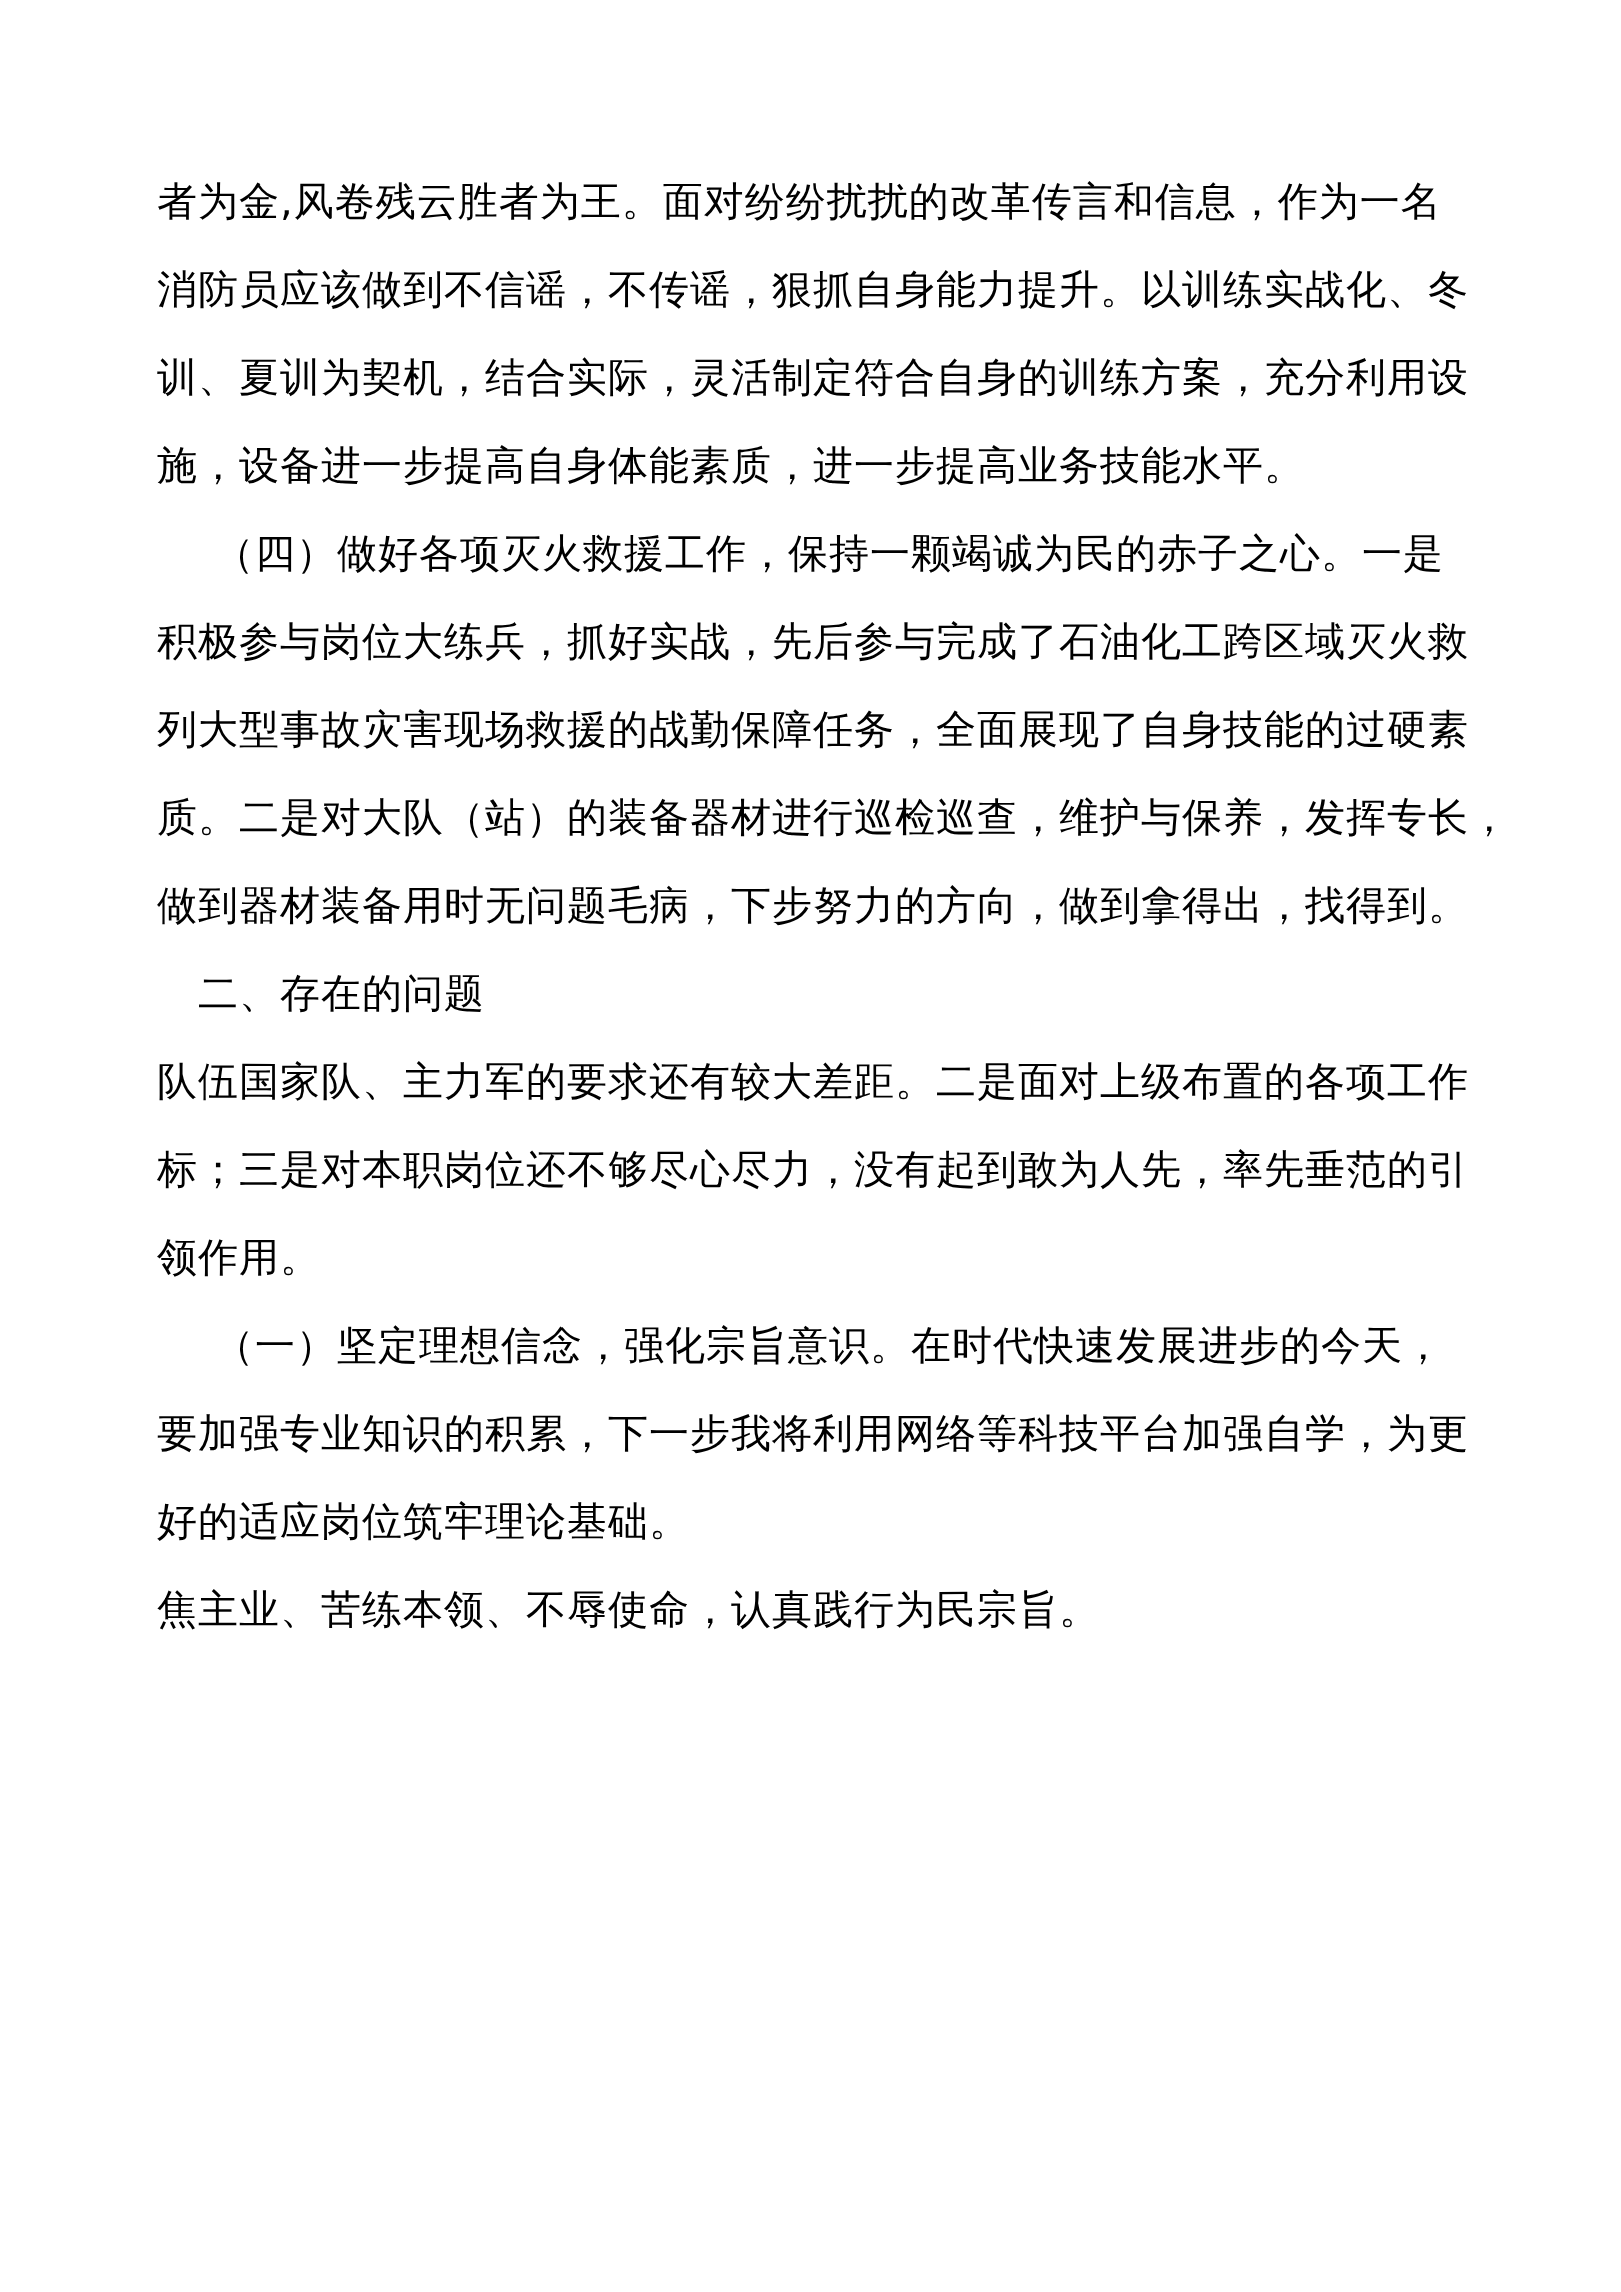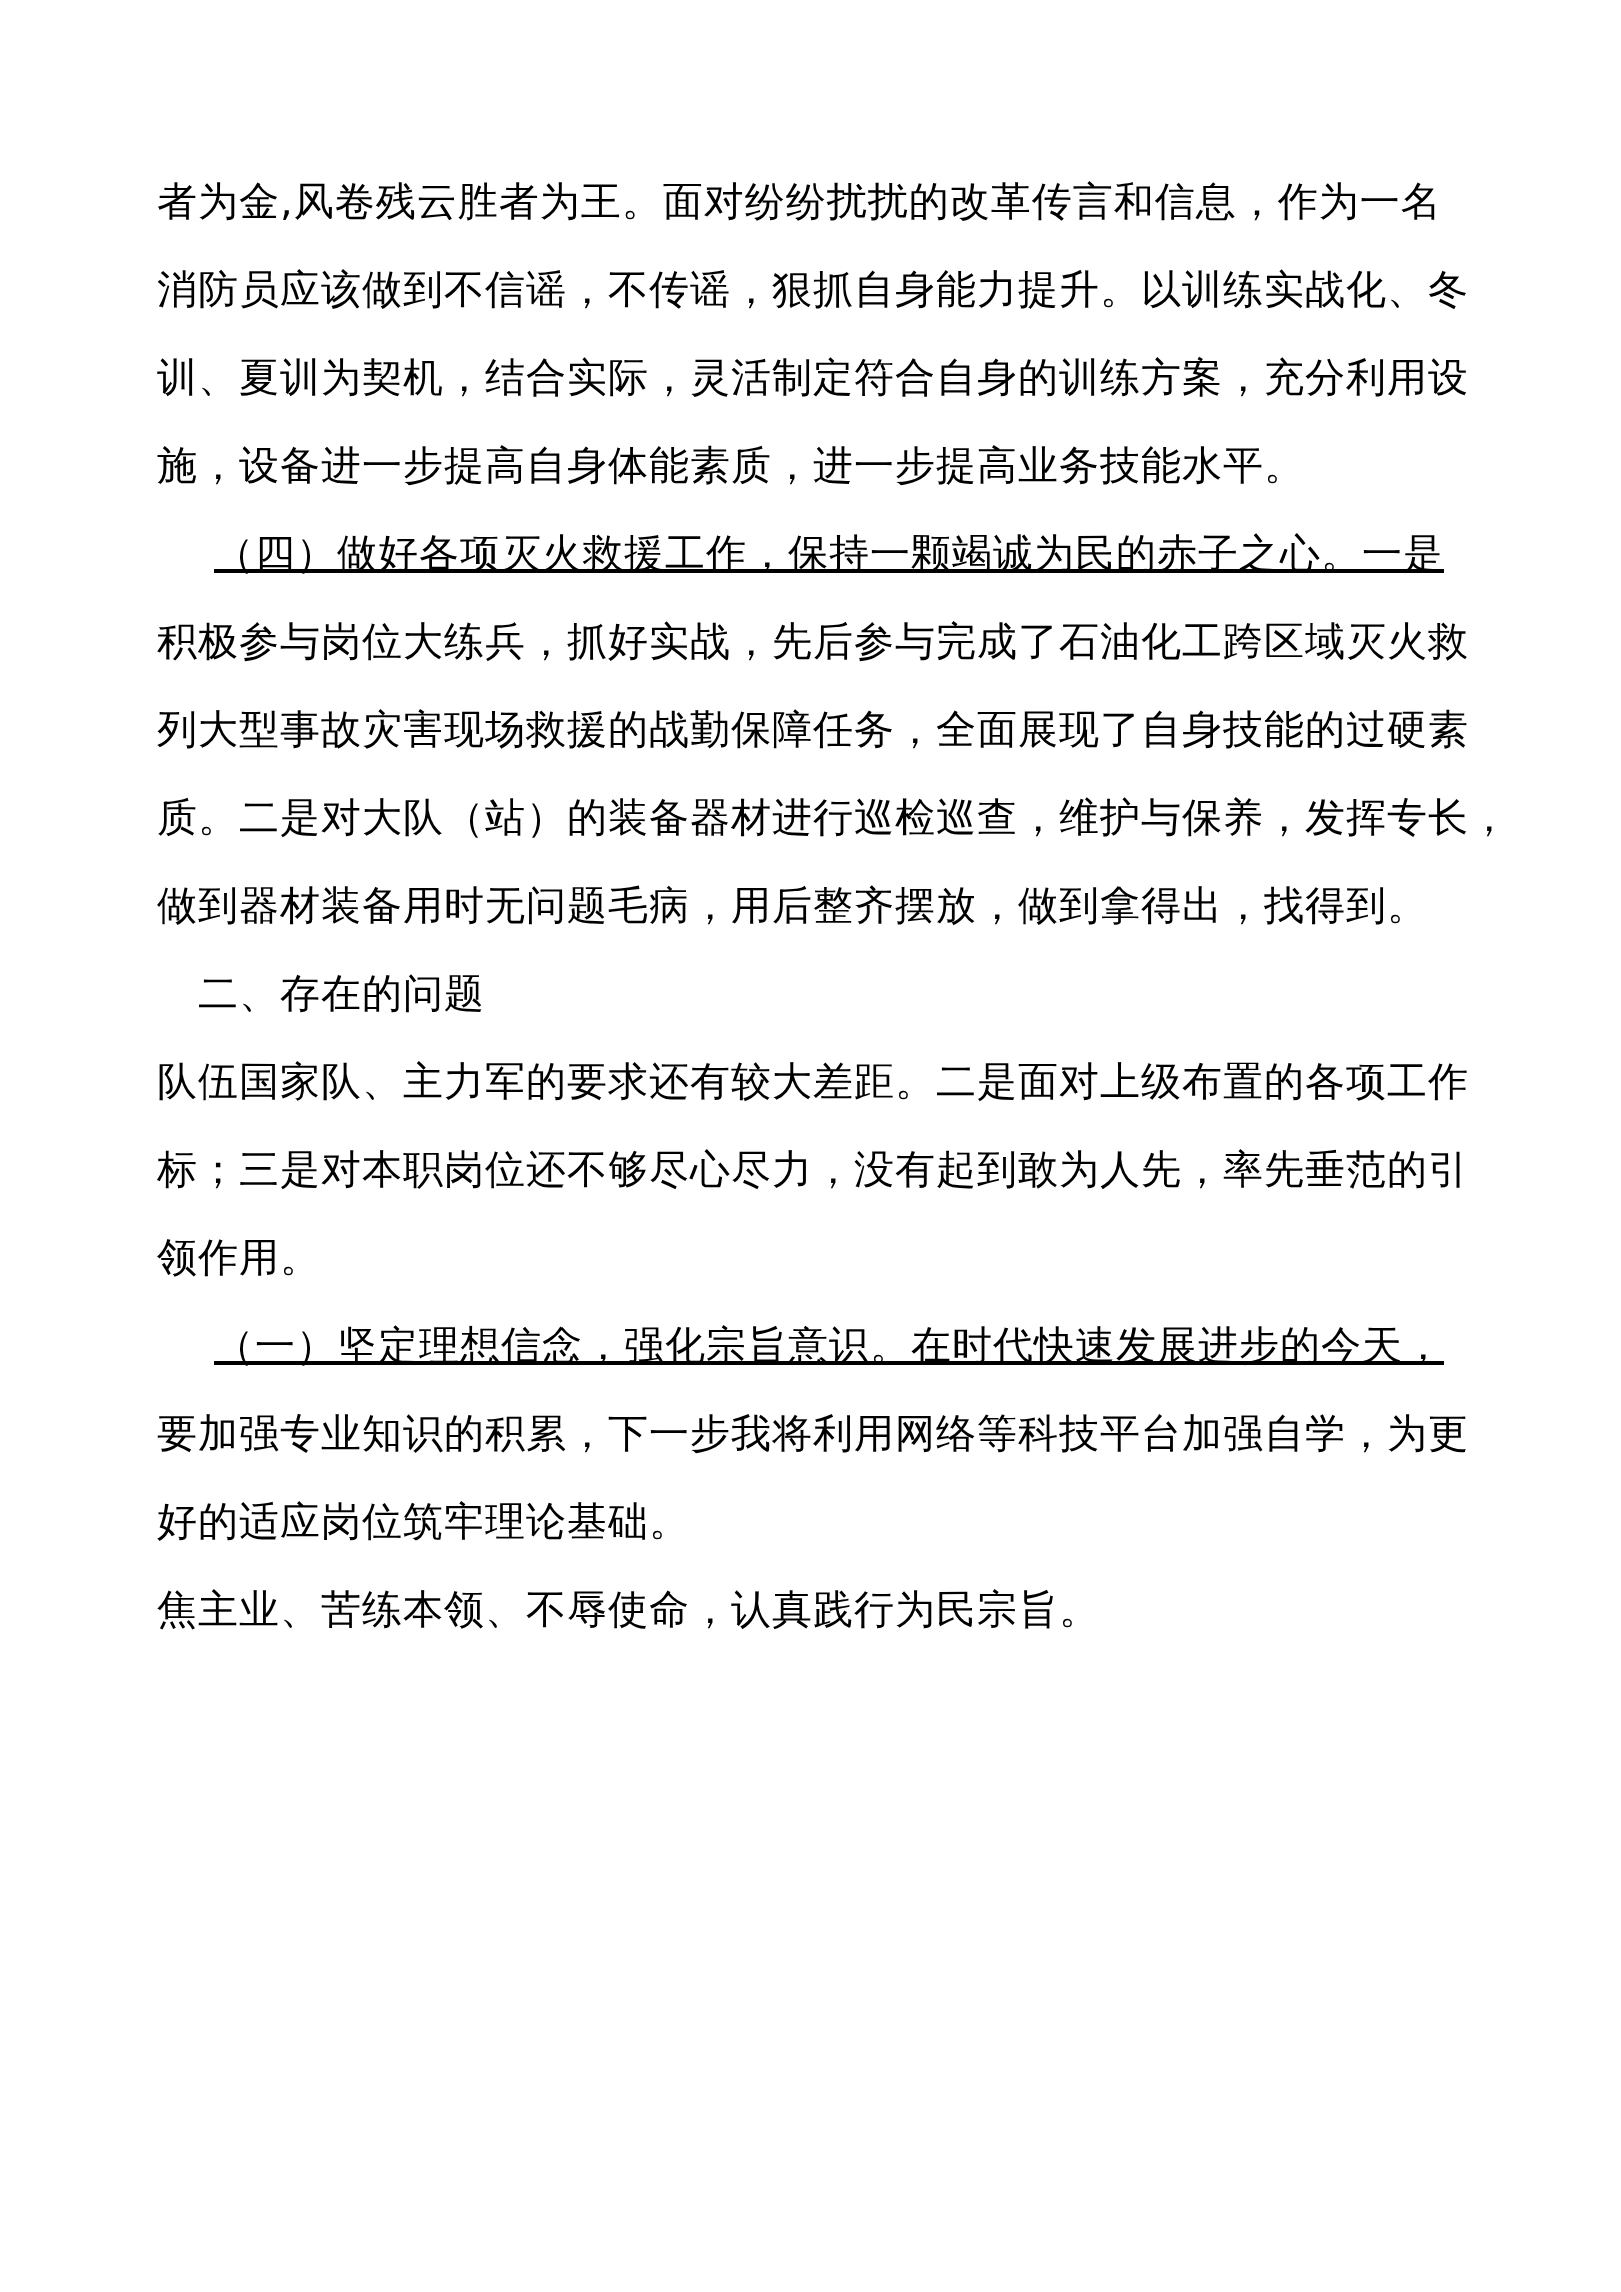--- a/index.html
+++ b/index.html
@@ -26,36 +26,35 @@
       line-height: 88px;
       height: 88px;
       white-space: nowrap;
       letter-spacing: 1px;
     }
     .indent {
       padding-left: 41px;
     }
     .indent2 {
       padding-left: 57px;
-      text-decoration: underline;
     }
   </style>
 </head>
 <body>
 
 <div class="page">
   <div class="line">者为金,风卷残云胜者为王。面对纷纷扰扰的改革传言和信息，作为一名</div>
   <div class="line">消防员应该做到不信谣，不传谣，狠抓自身能力提升。以训练实战化、冬</div>
   <div class="line">训、夏训为契机，结合实际，灵活制定符合自身的训练方案，充分利用设</div>
   <div class="line">施，设备进一步提高自身体能素质，进一步提高业务技能水平。</div>
   <div class="line indent2">（四）做好各项灭火救援工作，保持一颗竭诚为民的赤子之心。一是</div>
   <div class="line">积极参与岗位大练兵，抓好实战，先后参与完成了石油化工跨区域灭火救</div>
   <div class="line">列大型事故灾害现场救援的战勤保障任务，全面展现了自身技能的过硬素</div>
   <div class="line">质。二是对大队（站）的装备器材进行巡检巡查，维护与保养，发挥专长，</div>
-  <div class="line">做到器材装备用时无问题毛病，用后整齐摆放，做到拿得出，找得到。</div>
+  <div class="line">做到器材装备用时无问题毛病，下步努力的方向，做到拿得出，找得到。</div>
   <div class="line indent">二、存在的问题</div>
   <div class="line">队伍国家队、主力军的要求还有较大差距。二是面对上级布置的各项工作</div>
   <div class="line">标；三是对本职岗位还不够尽心尽力，没有起到敢为人先，率先垂范的引</div>
   <div class="line">领作用。</div>
   <div class="line indent2">（一）坚定理想信念，强化宗旨意识。在时代快速发展进步的今天，</div>
   <div class="line">要加强专业知识的积累，下一步我将利用网络等科技平台加强自学，为更</div>
   <div class="line">好的适应岗位筑牢理论基础。</div>
   <div class="line">焦主业、苦练本领、不辱使命，认真践行为民宗旨。</div>
 </div>
 

